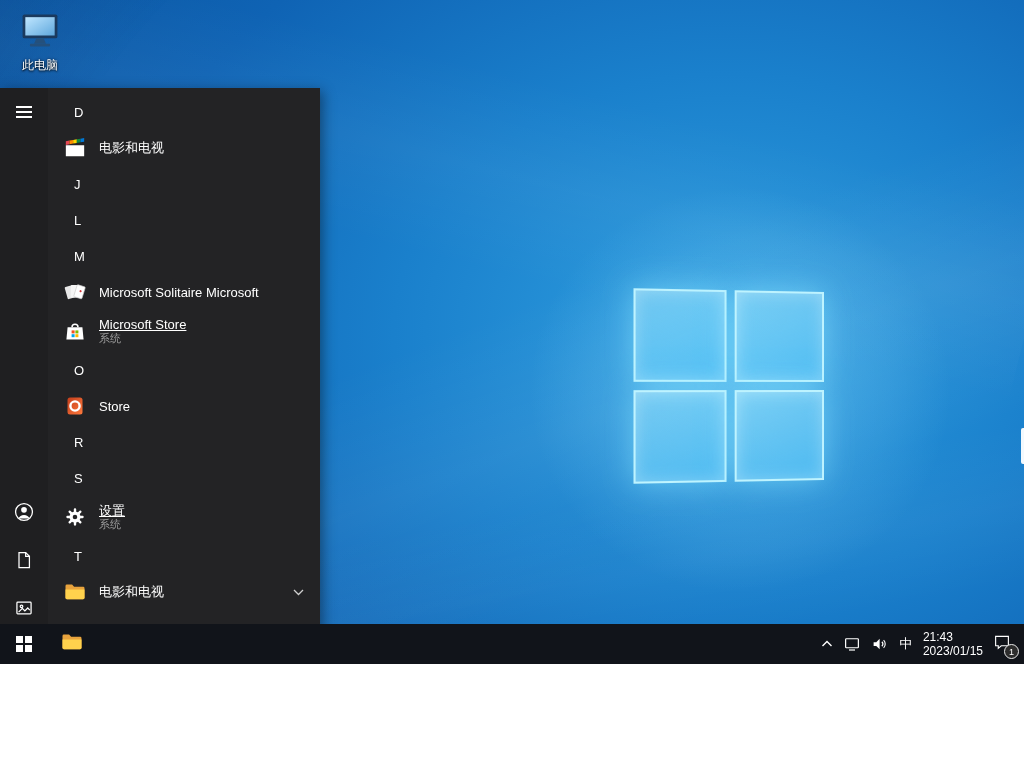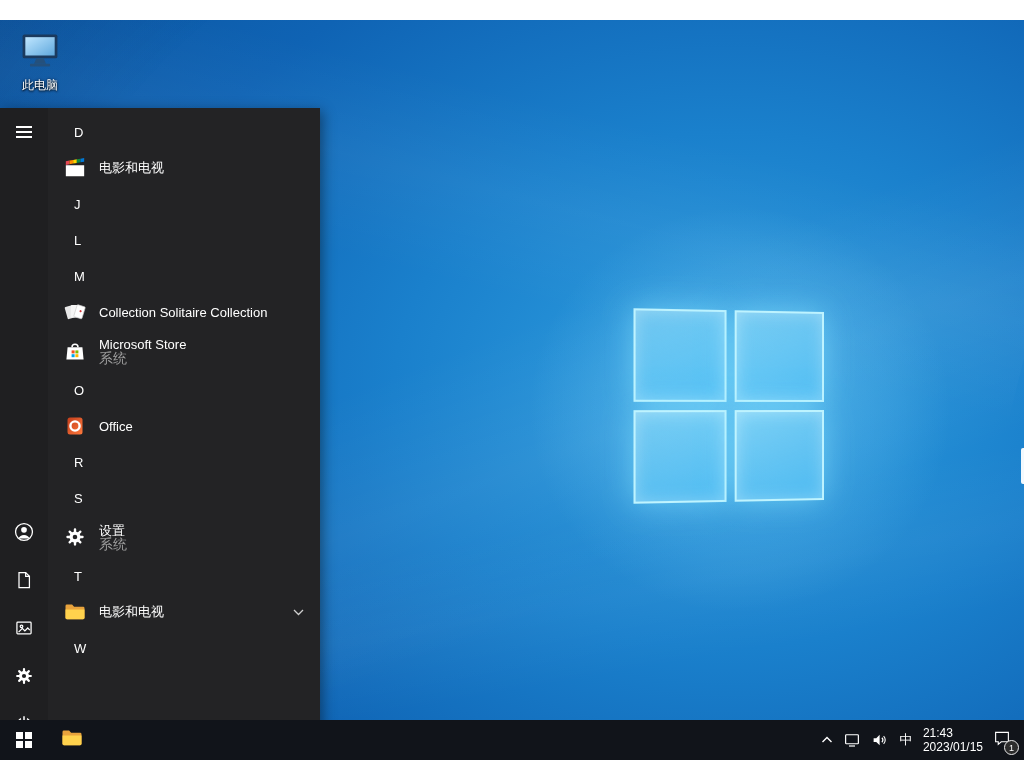--- a/index.html
+++ b/index.html
@@ -1,20 +1,20 @@
 <!DOCTYPE html>
 <html><head>
 <meta charset="utf-8">
 <style>
   * { margin:0; padding:0; box-sizing:border-box; }
   html,body { width:1024px; height:768px; overflow:hidden; }
   body { font-family:"Liberation Sans","DejaVu Sans",sans-serif; }
 
-  .screen { position:relative; width:1024px; height:740px; overflow:hidden;
-    background: radial-gradient(980px 760px at 71% 50%, #2f9fe0 0%, #1a80cc 34%, #0f63b4 63%, #0a5099 100%); margin-top: 20px; }
+  .screen { position:relative; width:1024px; height:664px; overflow:hidden;
+    background: radial-gradient(980px 760px at 71% 50%, #2f9fe0 0%, #1a80cc 34%, #0f63b4 63%, #0a5099 100%); }
 
   .ray { position:absolute; pointer-events:none; }
   .ray1 { left:-220px; top:330px; width:1400px; height:280px;
     background:linear-gradient(to bottom, transparent, rgba(255,255,255,0.055) 48%, transparent);
     transform:rotate(-21deg); }
   .ray2 { left:-150px; top:60px; width:1200px; height:200px;
     background:linear-gradient(to bottom, transparent, rgba(255,255,255,0.04) 50%, transparent);
     transform:rotate(14deg); }
   .ray3 { left:150px; top:480px; width:1100px; height:160px;
     background:linear-gradient(to bottom, transparent, rgba(255,255,255,0.035) 50%, transparent);
@@ -45,22 +45,22 @@
   .hamburger span { display:block; width:16px; height:2px; background:#fff; }
 
   .app-list { flex:1; padding-top:6px; overflow:hidden; }
   .letter-header { height:36px; display:flex; align-items:center; padding-left:26px;
     color:#fff; font-size:13px; cursor:pointer; }
   .app-row { height:36px; display:flex; align-items:center; padding-left:12px; color:#fff; cursor:pointer; }
   .app-row.two-line { height:42px; }
   .app-icon { width:30px; height:30px; flex:0 0 30px; display:flex; align-items:center; justify-content:center; }
   .app-label { font-size:13px; margin-left:9px; color:#fff; white-space:nowrap; }
   .label-stack { margin-left:9px; display:flex; flex-direction:column; justify-content:center; }
-  .label-stack .app-label { margin-left:0; line-height:15px; }
-  .app-sub { font-size:14px; color:#9d9d9d; line-height:13px; }
+  .label-stack .app-label { margin-left:0; line-height:15px;text-decoration:underline; }
+  .app-sub { font-size:11px; color:#9d9d9d; line-height:13px; }
   .row-chevron { margin-left:auto; margin-right:16px; display:flex; align-items:center; }
 
   .taskbar { position:absolute; left:0; bottom:0; width:1024px; height:40px;
     background:#11141a; display:flex; align-items:stretch; z-index:20; }
   .tb-btn { width:48px; display:flex; align-items:center; justify-content:center; cursor:pointer; }
   .win-start { display:grid; grid-template-columns:7px 7px; grid-template-rows:7px 7px; gap:2px; }
   .win-start span { background:#fff; display:block; }
 
   .tray { margin-left:auto; display:flex; align-items:center; padding-right:8px; }
   .tray-item { height:40px; display:flex; align-items:center; justify-content:center;
@@ -190,21 +190,21 @@
 
       <div class="app-row">
         <span class="app-icon">
           <svg width="24" height="24" viewBox="0 0 24 24">
             <rect x="3" y="6" width="8.5" height="12.5" rx="1" fill="#e8e8e8" transform="rotate(-16 7 12)"></rect>
             <rect x="7.8" y="5" width="8.5" height="12.5" rx="1" fill="#f6f6f6" transform="rotate(1 12 11)"></rect>
             <rect x="12.2" y="5.4" width="8.5" height="12.5" rx="1" fill="#fff" stroke="#c9c9c9" stroke-width="0.6" transform="rotate(17 16 12)"></rect>
             <circle cx="17.3" cy="10.8" r="1.1" fill="#d13438" transform="rotate(17 16 12)"></circle>
           </svg>
         </span>
-        <span class="app-label">Collection Solitaire Collection</span>
+        <span class="app-label">Microsoft Solitaire Microsoft</span>
       </div>
 
       <div class="app-row two-line">
         <span class="app-icon">
           <svg width="24" height="24" viewBox="0 0 24 24">
             <path d="M9 8.3 a3 3 0 0 1 6 0" fill="none" stroke="#fff" stroke-width="1.5"></path>
             <path d="M4.6 8.3 h14.8 l1.2 12.2 H3.4 z" fill="#fff"></path>
             <rect x="8.6" y="11.4" width="3" height="3" fill="#f25022"></rect>
             <rect x="12.4" y="11.4" width="3" height="3" fill="#7fba00"></rect>
             <rect x="8.6" y="15.2" width="3" height="3" fill="#00a4ef"></rect>
@@ -225,21 +225,21 @@
             <defs>
               <linearGradient id="og" x1="0" y1="0" x2="1" y2="1">
                 <stop offset="0" stop-color="#c43e1c"></stop>
                   <stop offset="1" stop-color="#ff7a3d"></stop>
               </linearGradient>
             </defs>
             <rect x="4.5" y="3.5" width="15" height="17" rx="2.5" fill="url(#og)"></rect>
             <circle cx="12" cy="12" r="4.6" fill="none" stroke="#fff" stroke-width="2.4"></circle>
           </svg>
         </span>
-        <span class="app-label">Office</span>
+        <span class="app-label">Store</span>
       </div>
 
       <div class="letter-header">R</div>
 
 
       <div class="letter-header">S</div>
 
       <div class="app-row two-line">
         <span class="app-icon">
           <svg width="22" height="22" viewBox="0 0 24 24">

